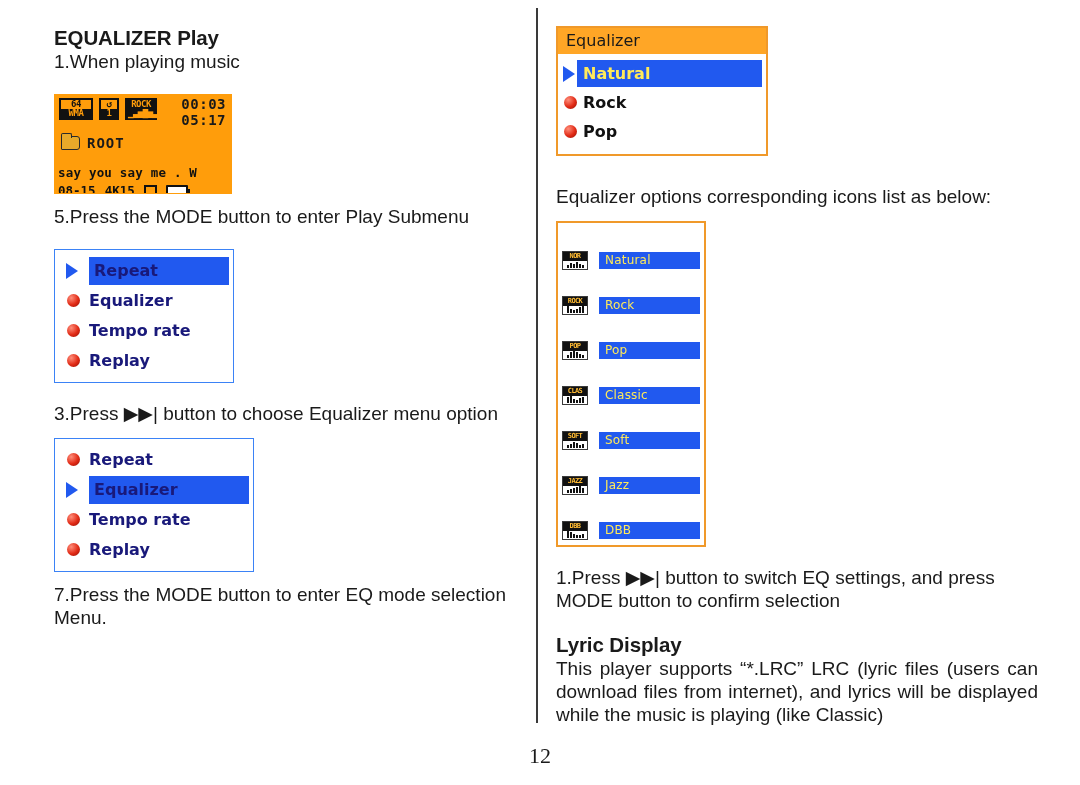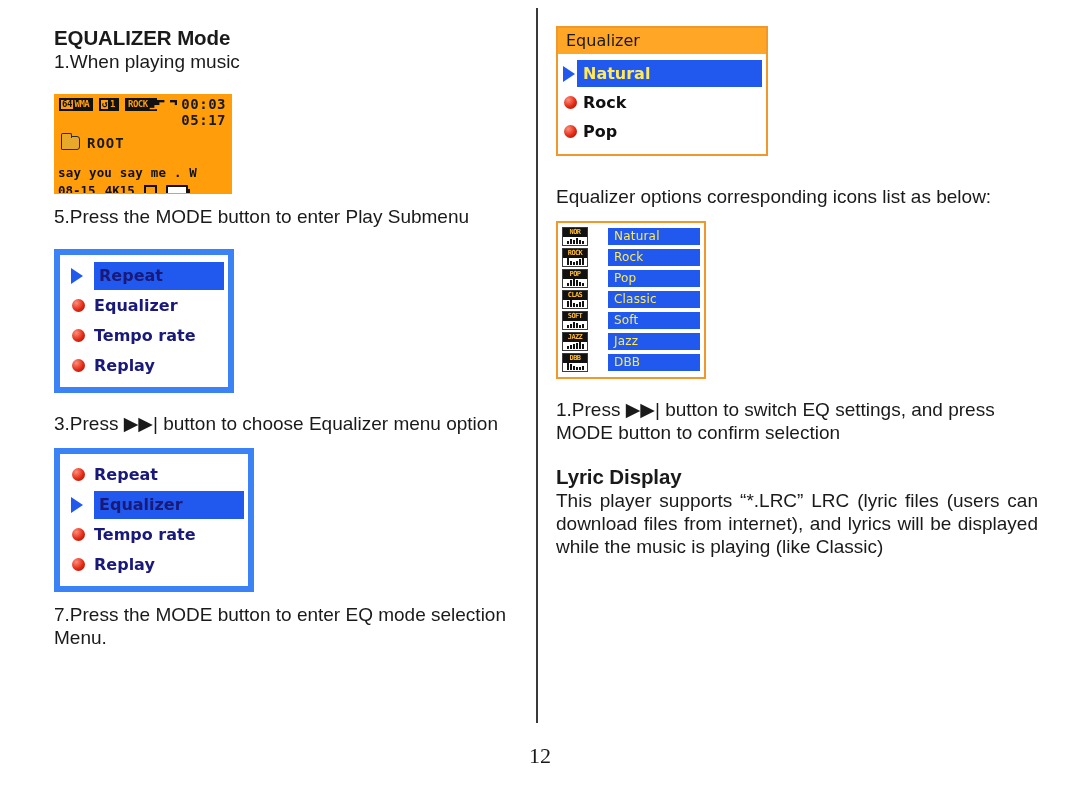--- a/index.html
+++ b/index.html
@@ -48,21 +48,21 @@
     position:relative;
     font-family:"DejaVu Sans Mono", monospace;
     overflow:hidden;
   }
   .lcd-top {
     position:absolute; left:4px; top:3px; height:34px;
     display:flex; align-items:flex-start; gap:6px;
   }
   .badge {
     background:#ff9d0b; border:2px solid #111;
-    display:flex; align-items:center;
+    display:flex; flex-direction:column; align-items:center;
     line-height:1;
   }
   .badge span {
     font-size:9px; font-weight:bold; color:#111;
     letter-spacing:-0.5px; padding:0 1px;
   }
   .badge span.inv { background:#111; color:#ff9d0b; width:100%; text-align:center; }
   .badge-rate { width:34px; }
   .badge-rep  { width:20px; }
   .badge-eq   { width:32px; }
@@ -106,21 +106,21 @@
   .bat:after {
     content:""; position:absolute; right:-4px; top:2px;
     width:2px; height:5px; background:#111;
   }
   .spk {
     width:13px; height:11px; border:2px solid #111; background:#ff9d0b;
   }
 
   
   .menubox {
-    border:6px solid #3b82f6; background:#ffffff;
+    border:1px solid #3b82f6; background:#ffffff;
     padding:6px 4px 6px 6px;
   }
   .menubox .row {
     display:flex; align-items:center; gap:9px;
     height:30px; padding-left:4px;
   }
   .menubox .row .lbl {
     font-family:"DejaVu Sans", sans-serif;
     font-size:16px; font-weight:bold; color:#19197a;
     letter-spacing:0px; white-space:nowrap;
@@ -167,21 +167,21 @@
   }
   .eqbox .row.sel .lbl { color:#ffea5a; }
 
   
   .eqlegend {
     width:150px;
     border:2px solid #f0992a; background:#ffffff;
     padding:3px 4px 4px 4px;
   }
   .eqlegend .lrow {
-    display:flex; align-items:center; gap:20px; height:21px;
+    display:flex; align-items:center; gap:11px; height:21px;margin-top:24px;
   }
   .eq-ico {
     width:26px; height:19px; border:1px solid #3a3a3a;
     background:#ffffff; display:flex; flex-direction:column;
     flex:0 0 26px; overflow:hidden;
   }
   .eq-ico .tag {
     height:9px; background:#111; color:#ffbb33;
     font-family:"DejaVu Sans Mono", monospace;
     font-size:7px; font-weight:bold; line-height:9px;
@@ -211,21 +211,21 @@
 </style>
 </head>
 <body>
 
 <div class="page">
 
   <div class="col-divider"></div>
 
   <div class="col col-left">
 
-    <h1 class="sec-title">EQUALIZER Mode</h1>
+    <h1 class="sec-title">EQUALIZER Play</h1>
 
     <p class="para nojust">1.When playing music</p>
 
     <div class="gap-m"></div>
 
     <div class="lcd">
 
       <div class="lcd-top">
         <div class="badge badge-rate">
           <span>64</span>

